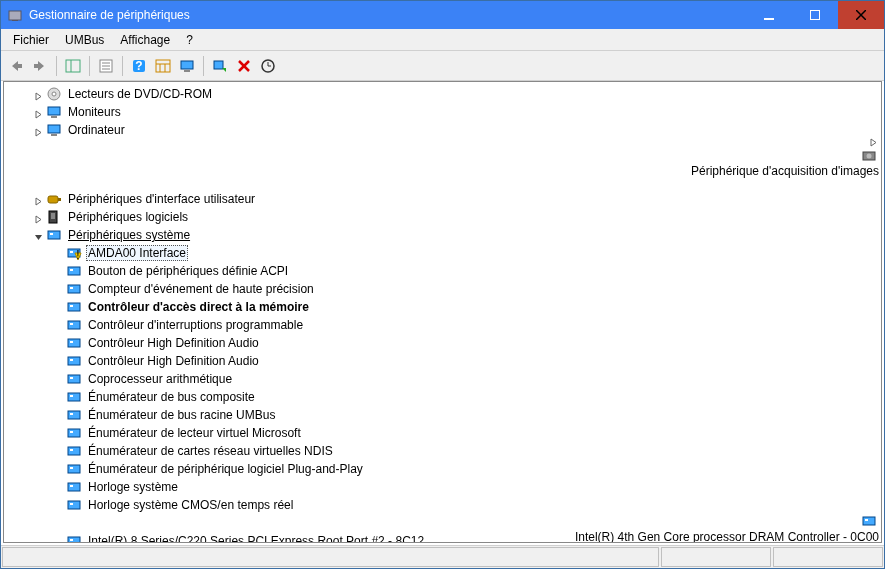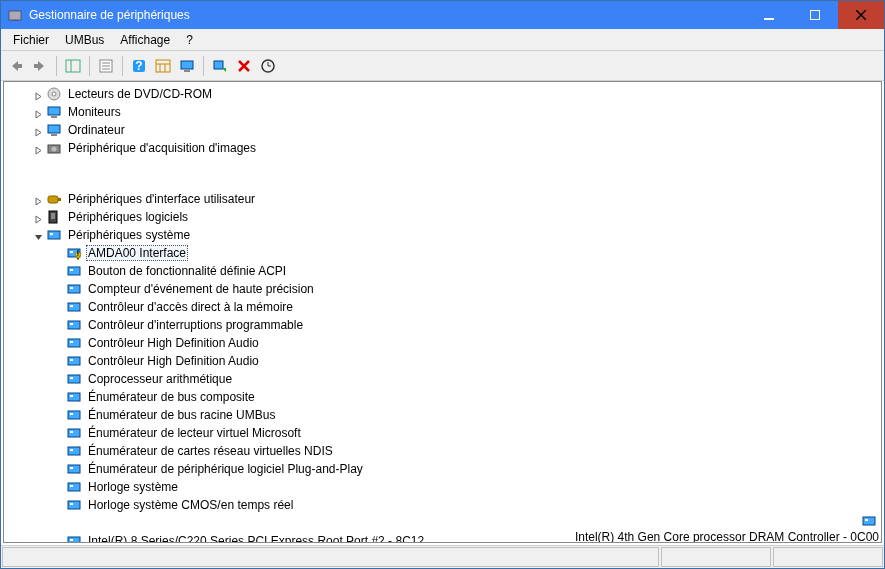--- a/index.html
+++ b/index.html
@@ -180,21 +180,21 @@
             </svg>
           </span>
           <span class="icon">
             <svg width="16" height="16">
               <rect x="2" y="3" width="12" height="8" fill="#4af" stroke="#048"></rect>
               <rect x="5" y="12" width="6" height="2" fill="#888"></rect>
             </svg>
           </span>
           <span class="label">Ordinateur</span>
         </div>
-        <div class="tree-row" style="padding-left: 28px;">
+        <div class="tree-row" style="padding-left: 28px; flex-direction: column;">
           <span class="expander">
             <svg width="9" height="9">
               <path d="M2 1 L7 4.5 L2 8 Z" fill="none" stroke="#666"></path>
             </svg>
           </span>
           <span class="icon">
             <svg width="16" height="16">
               <rect x="2" y="5" width="12" height="8" fill="#888" stroke="#444"></rect>
               <circle cx="8" cy="9" r="2.5" fill="#bbb"></circle>
             </svg>
@@ -222,21 +222,21 @@
             </svg>
           </span>
           <span class="icon">
             <svg width="16" height="16">
               <rect x="3" y="2" width="8" height="12" fill="#444" stroke="#000"></rect>
               <rect x="5" y="4" width="4" height="6" fill="#888"></rect>
             </svg>
           </span>
           <span class="label">Périphériques logiciels</span>
         </div>
-        <div class="tree-row" style="padding-left: 28px;">
+        <div class="tree-row" style="padding-left: 28px; text-decoration: underline;">
           <span class="expander">
             <svg width="9" height="9">
               <path d="M1 2 L8 2 L4.5 7 Z" fill="#444"></path>
             </svg>
           </span>
           <span class="icon">
             <svg width="16" height="16">
               <rect x="2" y="4" width="12" height="8" fill="#4af" stroke="#048"></rect>
               <rect x="4" y="6" width="3" height="2" fill="#fff"></rect>
             </svg>
@@ -256,33 +256,33 @@
           <span class="label">AMDA00 Interface</span>
         </div>
         <div class="tree-row" style="padding-left: 48px;">
           <span class="expander"></span>
           <span class="icon">
             <svg width="16" height="16">
               <rect x="2" y="4" width="12" height="8" fill="#4af" stroke="#048"></rect>
               <rect x="4" y="6" width="3" height="2" fill="#fff"></rect>
             </svg>
           </span>
-          <span class="label">Bouton de fonctionnalité définie ACPI</span>
+          <span class="label">Bouton de périphériques définie ACPI</span>
         </div>
         <div class="tree-row" style="padding-left: 48px;">
           <span class="expander"></span>
           <span class="icon">
             <svg width="16" height="16">
               <rect x="2" y="4" width="12" height="8" fill="#4af" stroke="#048"></rect>
               <rect x="4" y="6" width="3" height="2" fill="#fff"></rect>
             </svg>
           </span>
           <span class="label">Compteur d'événement de haute précision</span>
         </div>
-        <div class="tree-row" style="padding-left: 48px;">
+        <div class="tree-row" style="padding-left: 48px; font-weight: bold;">
           <span class="expander"></span>
           <span class="icon">
             <svg width="16" height="16">
               <rect x="2" y="4" width="12" height="8" fill="#4af" stroke="#048"></rect>
               <rect x="4" y="6" width="3" height="2" fill="#fff"></rect>
             </svg>
           </span>
           <span class="label">Contrôleur d'accès direct à la mémoire</span>
         </div>
         <div class="tree-row" style="padding-left: 48px;">

